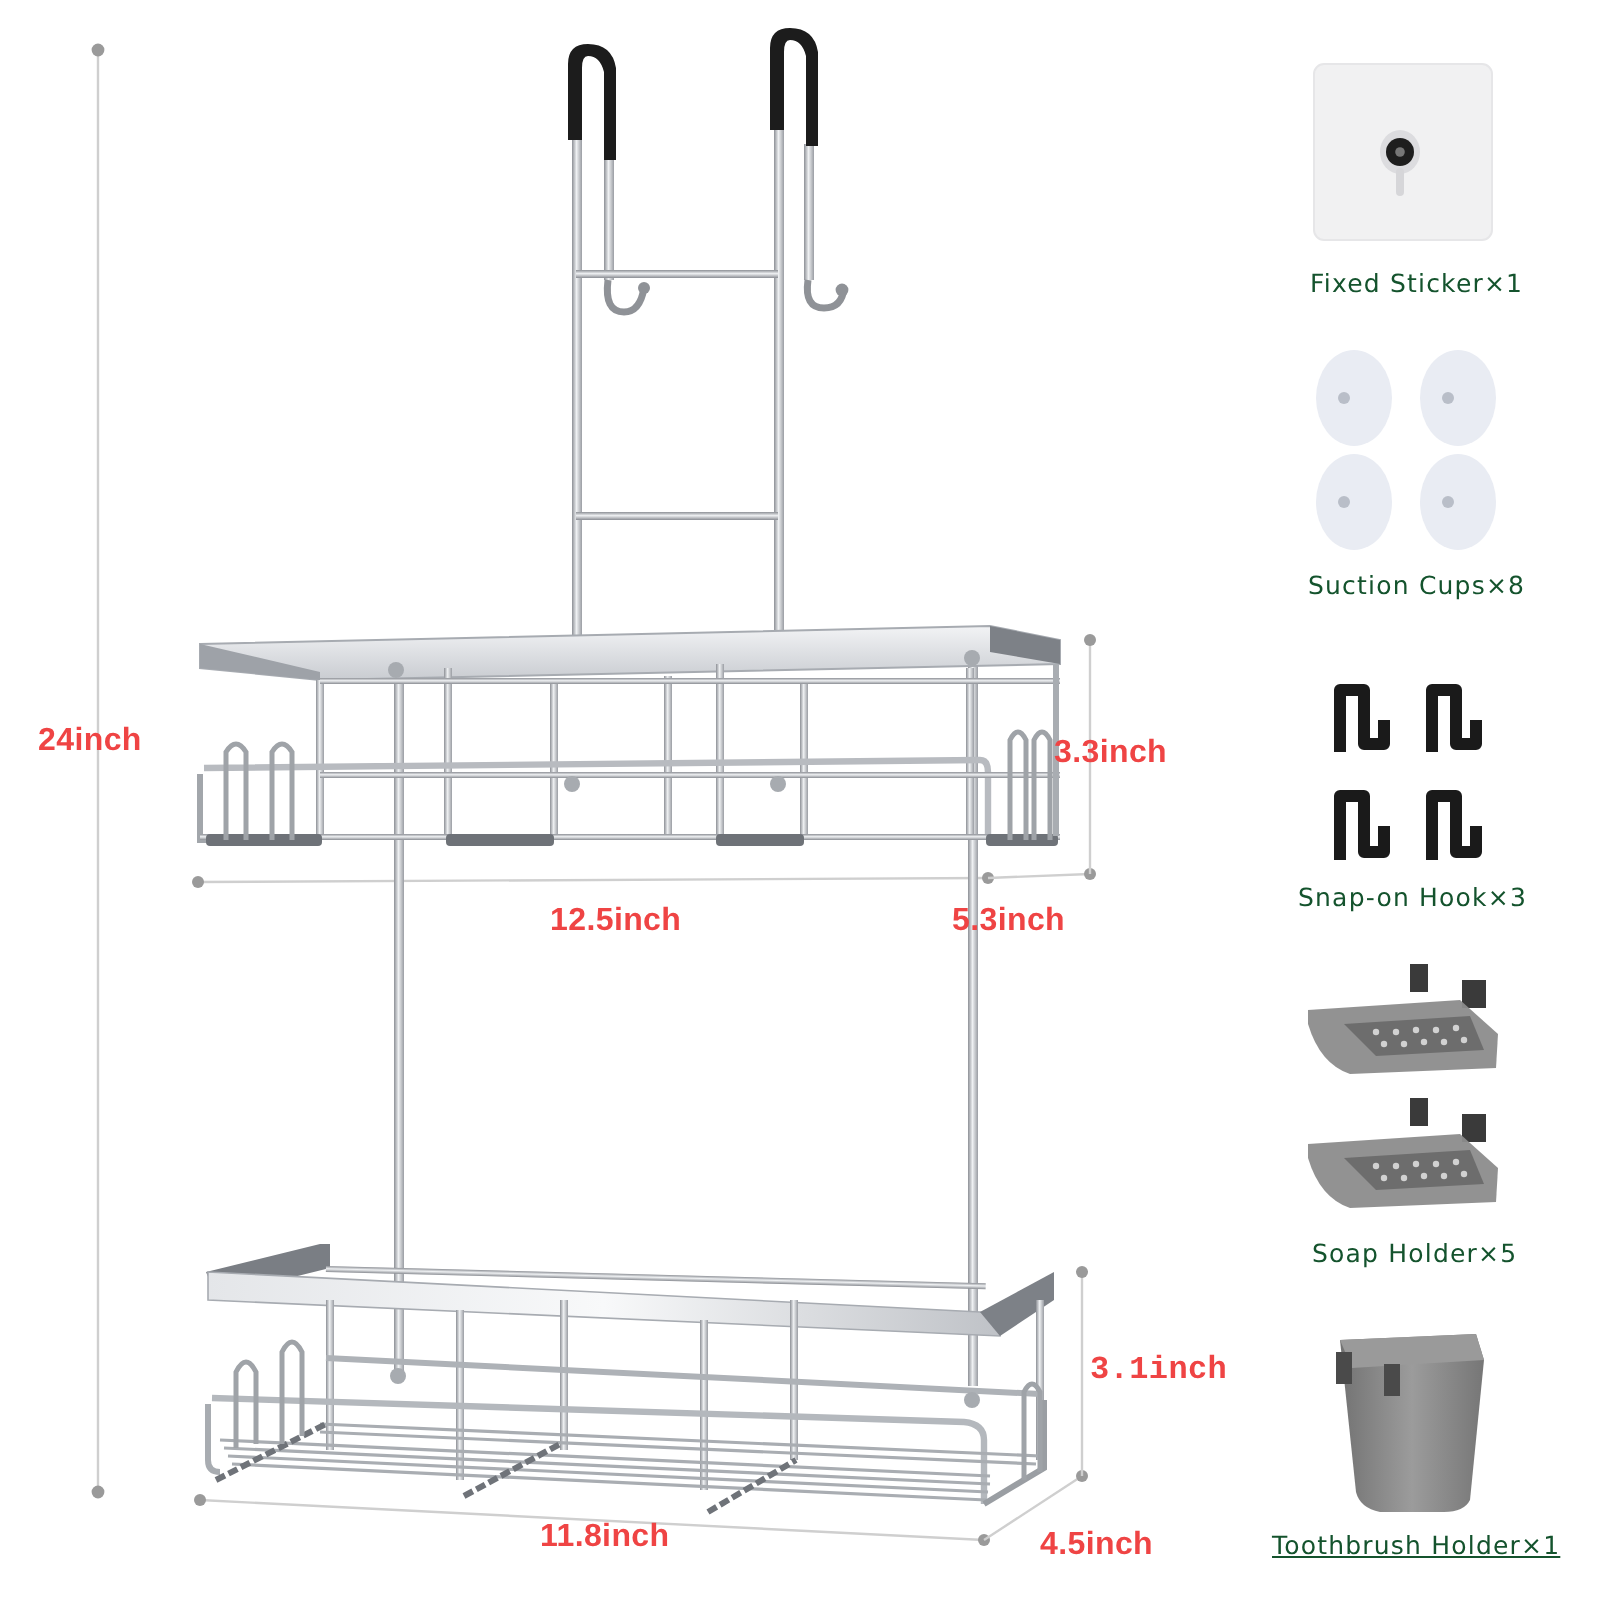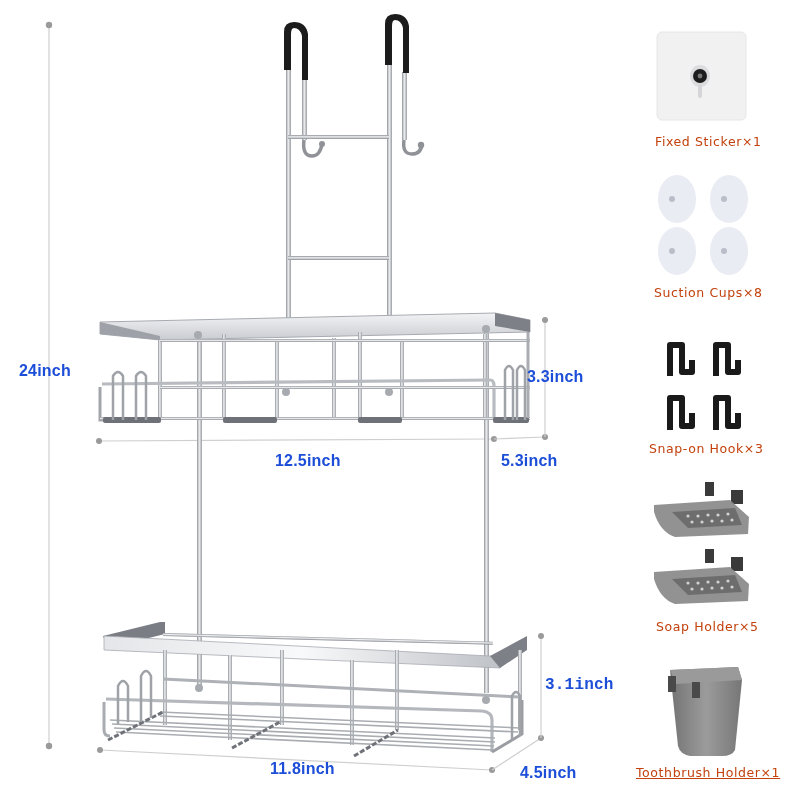--- a/index.html
+++ b/index.html
@@ -1,21 +1,21 @@
 <!DOCTYPE html>
 <html><head>
 <meta charset="utf-8">
 <style>
   html, body { margin:0; padding:0; background:#ffffff; }
   body { width:800px; height:800px; position:relative; overflow:hidden;
          font-family:"Liberation Sans", "DejaVu Sans", sans-serif; }
   #stage { position:absolute; left:0; top:0; width:800px; height:800px; }
-  .dim-label { position:absolute; font-weight:bold; font-size:16px; color:#1d4ed8;
+  .dim-label { position:absolute; font-weight:bold; font-size:16px; color:#ef4444;
                white-space:nowrap; letter-spacing:0.2px; }
-  .acc-label { position:absolute; font-size:12.5px; color:#c2410c; white-space:nowrap;
+  .acc-label { position:absolute; font-size:12.5px; color:#14532d; white-space:nowrap;
                letter-spacing:0.6px; font-family:"DejaVu Sans", sans-serif; }
 </style>
 </head>
 <body>
 
 <div id="stage">
 
   <svg width="800" height="800" viewBox="0 0 800 800" style="position:absolute;left:0;top:0;">
     <defs>
       <linearGradient id="rodV" x1="0" x2="1" y1="0" y2="0">
@@ -249,21 +249,21 @@
       <path d="M670 670 L738 667 L742 680 L735 750 Q732 756 722 756 L690 756 Q680 754 678 746 Z" fill="url(#smoke)" opacity="0.85"></path>
       <path d="M670 670 L738 667 L742 680 L676 684 Z" fill="#9a9a9a"></path>
       <rect x="668" y="676" width="8" height="16" fill="#4a4a4a"></rect>
       <rect x="692" y="682" width="8" height="16" fill="#4a4a4a"></rect>
     </g>
   </svg>
 
   <div class="dim-label" style="left:19px; top:362px;">24inch</div>
   <div class="dim-label" style="left:527px; top:368px;">3.3inch</div>
   <div class="dim-label" style="left:275px; top:452px;">12.5inch</div>
-  <div class="dim-label" style="left:501px; top:452px;">5.3inch</div>
+  <div class="dim-label" style="left:476px; top:452px;">5.3inch</div>
   <div class="dim-label" style="left:545px; top:676px;font-family:Liberation Mono, monospace;">3.1inch</div>
   <div class="dim-label" style="left:270px; top:760px;">11.8inch</div>
   <div class="dim-label" style="left:520px; top:764px;">4.5inch</div>
 
   <div class="acc-label" style="left:655px; top:134px;">Fixed Sticker×1</div>
   <div class="acc-label" style="left:654px; top:285px;">Suction Cups×8</div>
   <div class="acc-label" style="left:649px; top:441px;">Snap-on Hook×3</div>
   <div class="acc-label" style="left:656px; top:619px;">Soap Holder×5</div>
   <div class="acc-label" style="left:636px; top:765px;text-decoration:underline;">Toothbrush Holder×1</div>
 </div>

